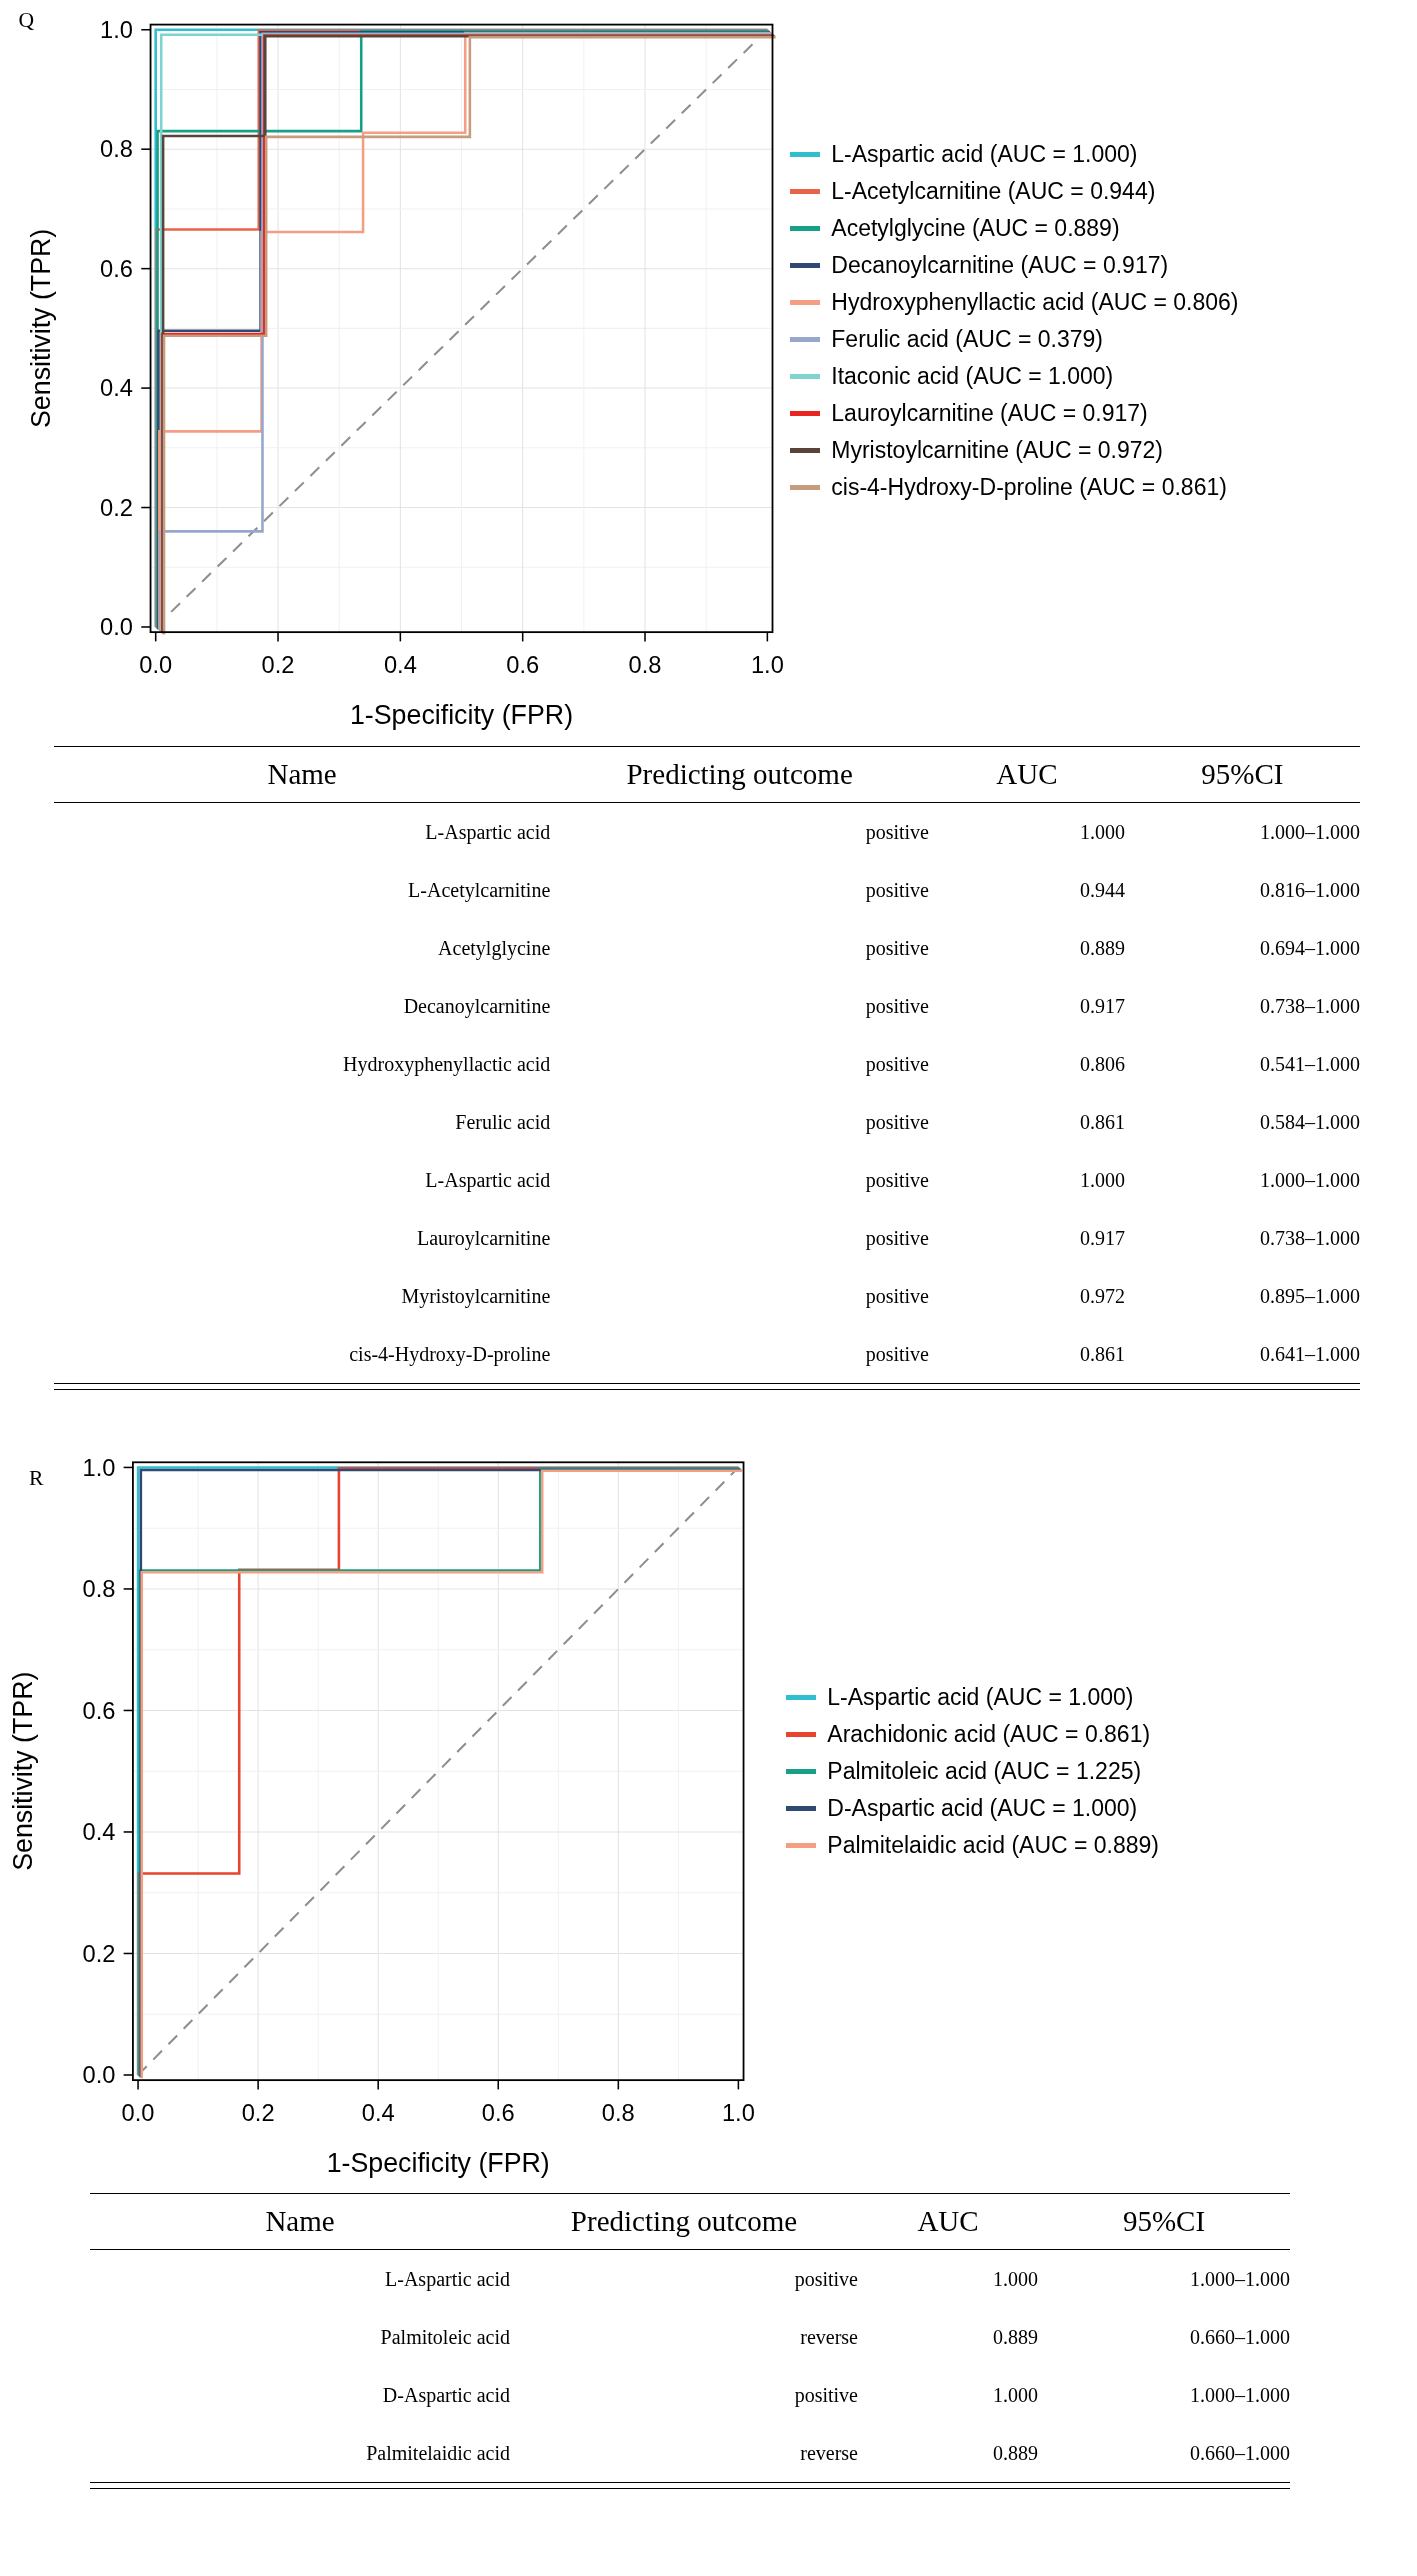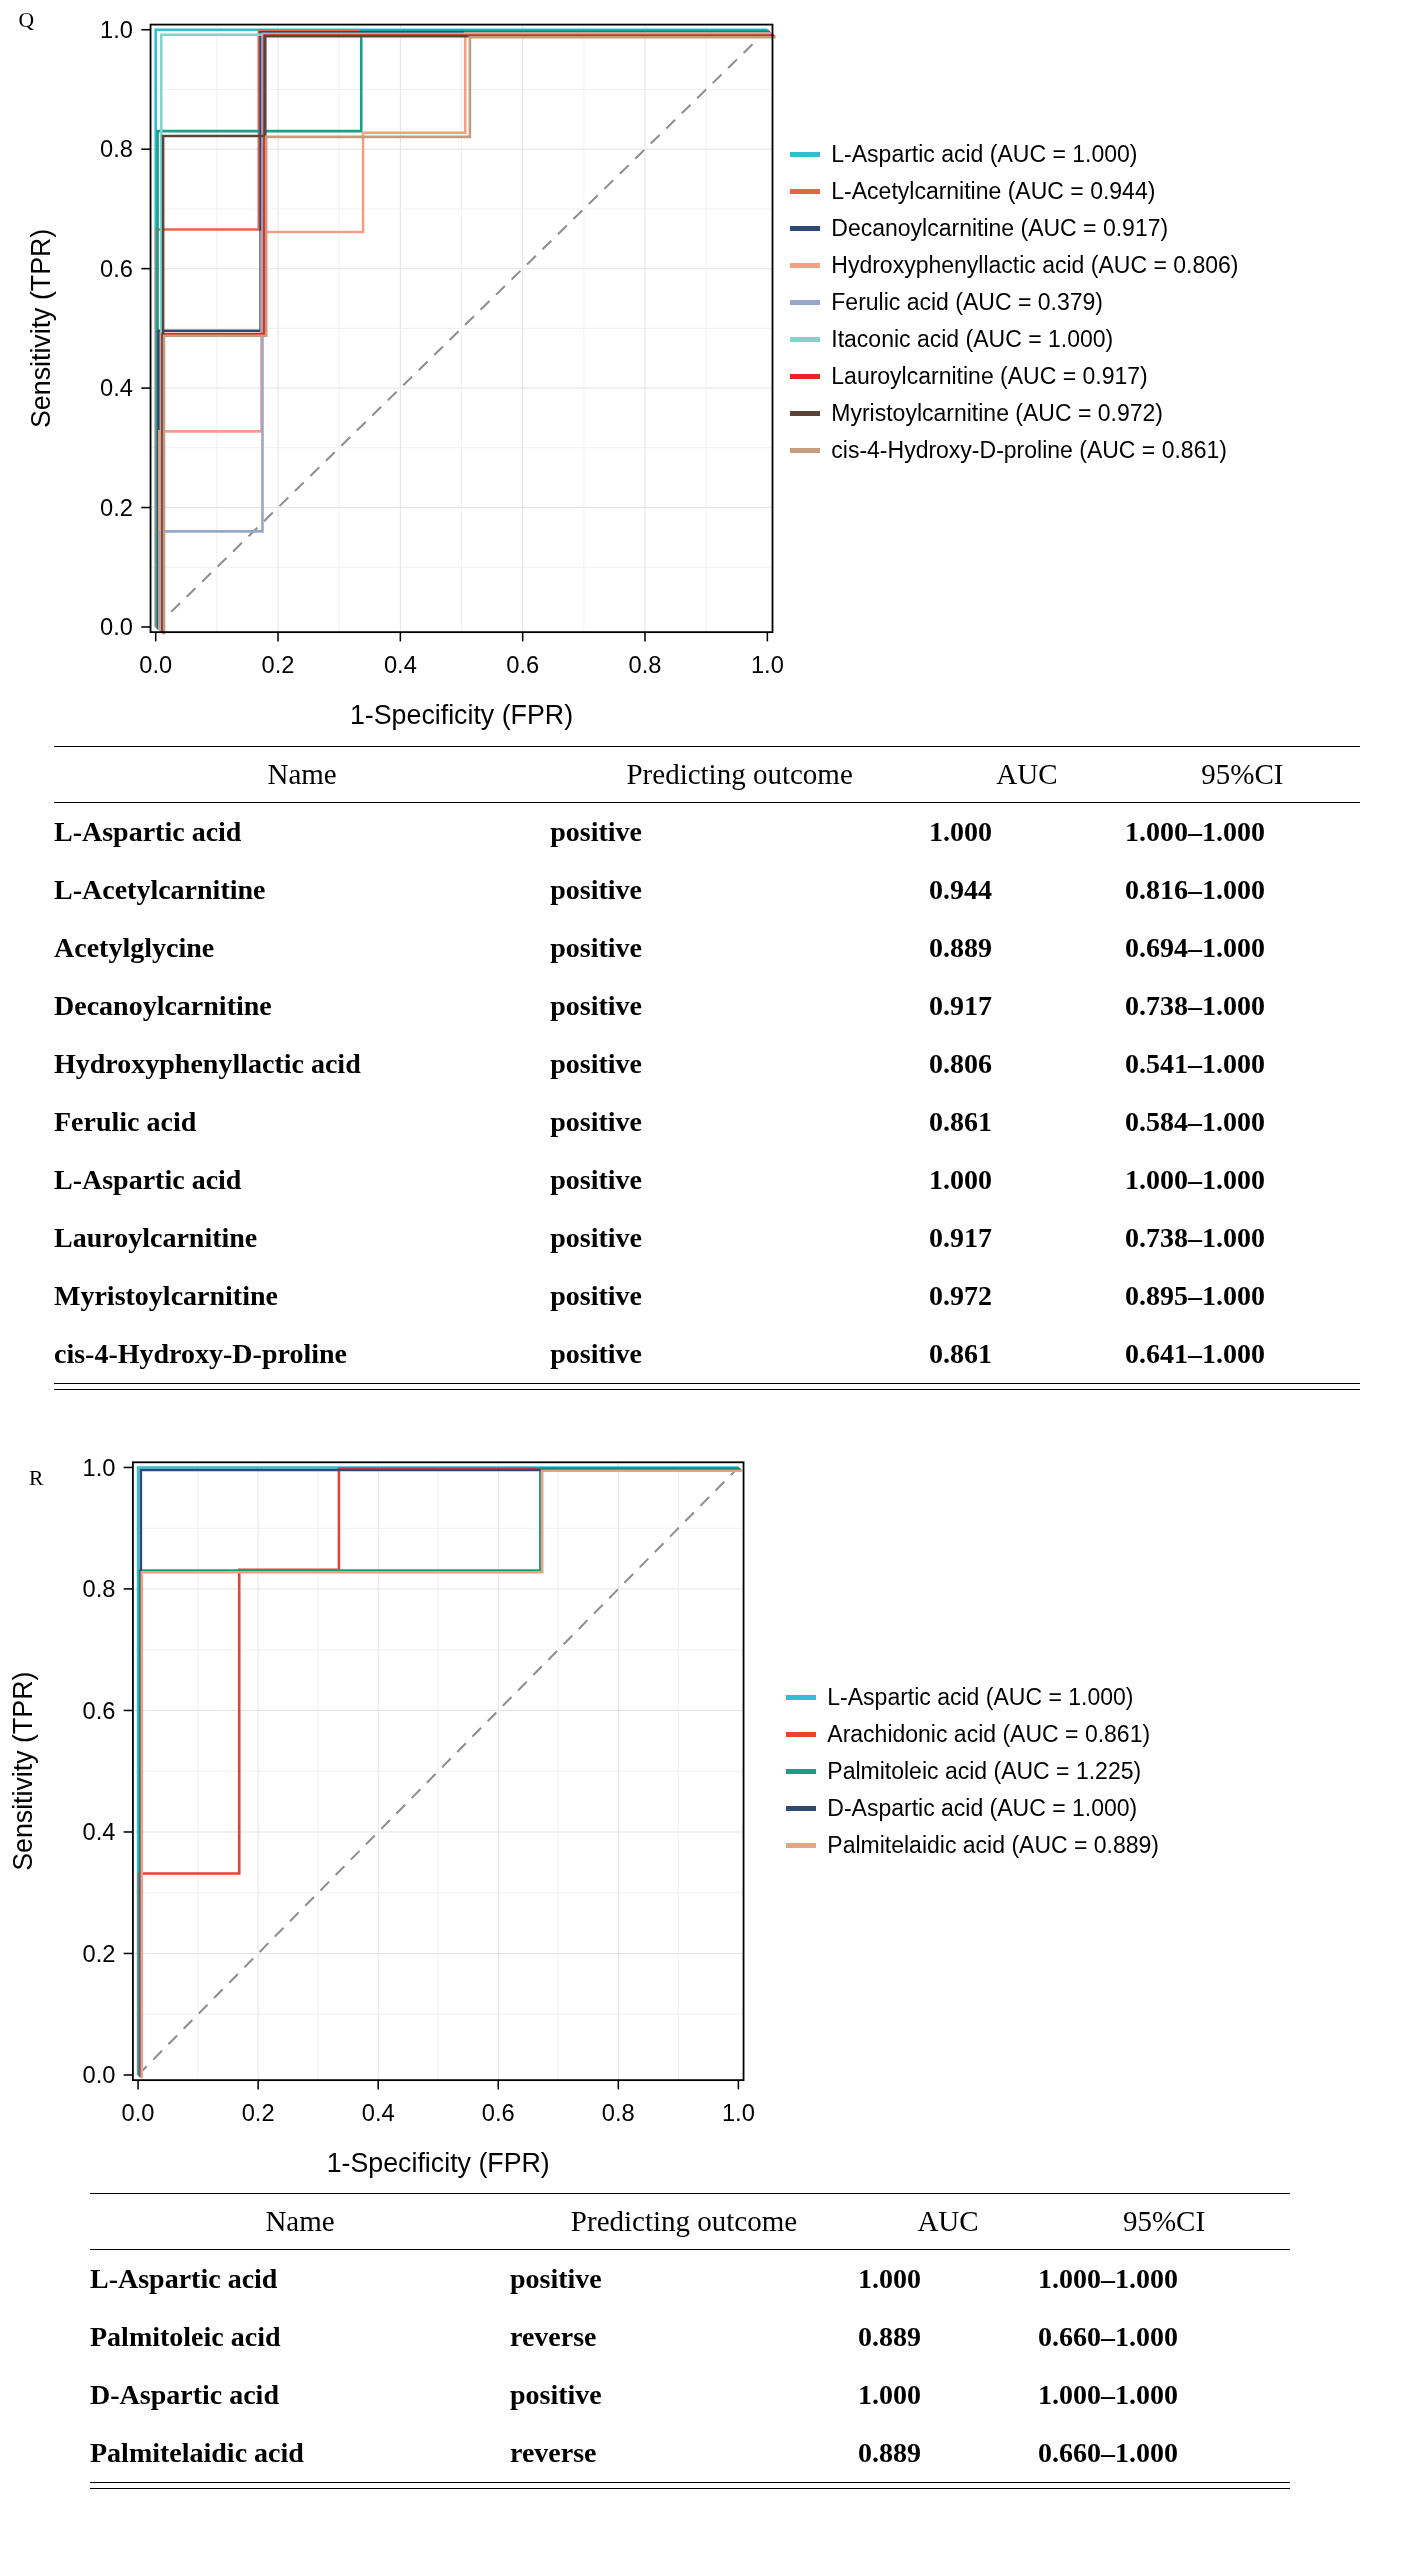--- a/index.html
+++ b/index.html
@@ -55,25 +55,24 @@
   .tablewrap thead th{
     font-weight:normal;
     font-size:29px;
     height:55px;
     padding:0;
     text-align:center;
     border-bottom:1.5px solid #000;
     margin-top:40px;
   }
   .tablewrap tbody td{
-    font-size:28px;
+    font-size:20px;
     height:58px;
     padding:0;
-    text-align:left;
-    font-weight:bold;
+    text-align:right;
   }
   .double-rule{
     height:0;
     border-top:1.5px solid #000;
     margin-top:5.2px;
   }
 </style>
 </head>
 <body>
 
@@ -143,20 +142,24 @@
   <div class="legend" style="left:790px; top:136px;">
       <div class="legend-item">
         <span class="legend-swatch" style="background: rgb(47, 191, 208);"></span>
         <span class="legend-label">L-Aspartic acid (AUC = 1.000)</span>
       </div>
       <div class="legend-item">
         <span class="legend-swatch" style="background: rgb(232, 100, 73);"></span>
         <span class="legend-label">L-Acetylcarnitine (AUC = 0.944)</span>
       </div>
       <div class="legend-item">
+        <span class="legend-swatch" style="background: rgb(22, 160, 133);"></span>
+        <span class="legend-label">Acetylglycine (AUC = 0.889)</span>
+      </div>
+      <div class="legend-item">
         <span class="legend-swatch" style="background: rgb(46, 74, 115);"></span>
         <span class="legend-label">Decanoylcarnitine (AUC = 0.917)</span>
       </div>
       <div class="legend-item">
         <span class="legend-swatch" style="background: rgb(244, 158, 131);"></span>
         <span class="legend-label">Hydroxyphenyllactic acid (AUC = 0.806)</span>
       </div>
       <div class="legend-item">
         <span class="legend-swatch" style="background: rgb(151, 167, 204);"></span>
         <span class="legend-label">Ferulic acid (AUC = 0.379)</span>

